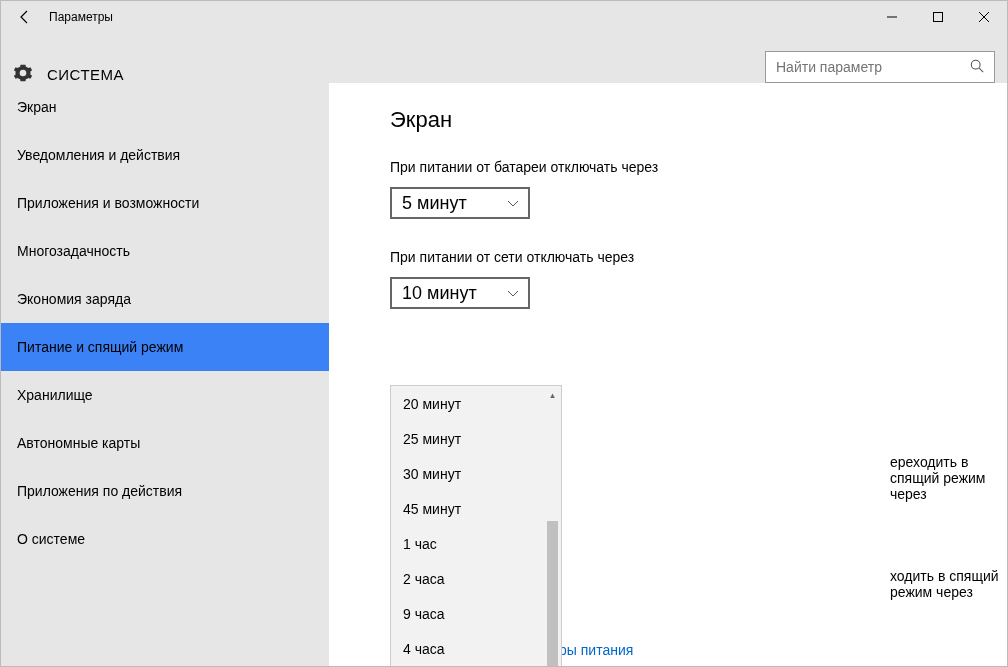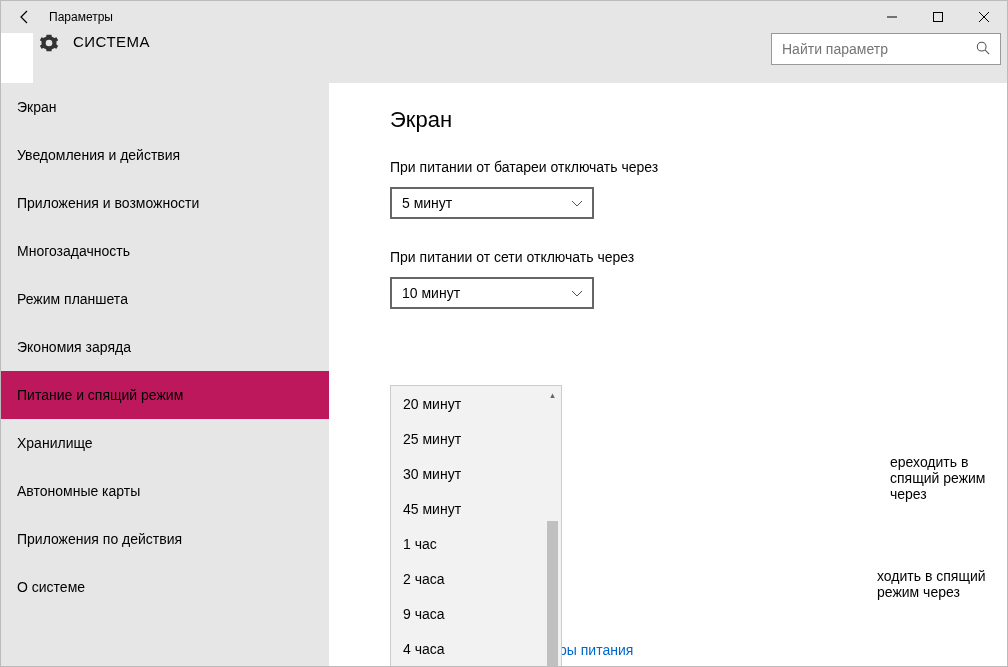--- a/index.html
+++ b/index.html
@@ -5,48 +5,48 @@
 * { margin: 0; padding: 0; box-sizing: border-box; font-family: "Segoe UI", Tahoma, sans-serif; }
 body { background: #fff; width: 1008px; height: 667px; overflow: hidden; border: 1px solid #bbb; }
 
 .titlebar { height: 32px; background: #e6e6e6; display: flex; align-items: center; padding: 0 0 0 8px; }
 .titlebar .back { width: 32px; height: 32px; display: flex; align-items: center; justify-content: center; font-size: 18px; color: #000; }
 .titlebar .title { font-size: 12px; margin-left: 8px; }
 .titlebar .winbtns { margin-left: auto; display: flex; }
 .titlebar .winbtn { width: 46px; height: 32px; display: flex; align-items: center; justify-content: center; }
 .titlebar .winbtn svg { width: 10px; height: 10px; }
 
-.header { height: 50px; background: #e6e6e6; display: flex; align-items: flex-start; padding: 0 6px; margin-left: 32px; }
+.header { height: 50px; background: #e6e6e6; display: flex; align-items: flex-end; padding: 0 12px; }
 .header .gear { width: 20px; height: 20px; margin-right: 14px; }
 .header .appname { font-size: 15px; font-weight: 400; letter-spacing: 0.5px; }
 .header .search { margin-left: auto; width: 230px; height: 32px; border: 1px solid #999; background: #fff; display: flex; align-items: center; padding: 0 10px; }
 .header .search input { border: none; outline: none; flex: 1; font-size: 14px; color: #666; background: transparent; }
 .header .search .sicon { color: #333; font-size: 14px; }
 
 .body { display: flex; height: calc(100% - 82px); gap: 37px; }
 .sidebar { width: 328px; background: #e6e6e6; }
 .sidebar .item { height: 48px; display: flex; align-items: center; padding: 0 16px; font-size: 14px; color: #000; cursor: pointer; }
-.sidebar .item.active { background: #be185d; }
+.sidebar .item.active { background: #3b82f6; }
 
 .content { flex: 1; background: #fff; padding: 24px 0 0 24px; position: relative; overflow: hidden; }
 .content h1 { font-size: 22px; font-weight: 400; margin-bottom: 26px; }
 .content .label { font-size: 14px; margin-bottom: 12px; }
-.content .dropdown { width: 204px; height: 32px; border: 2px solid #666; display: flex; align-items: center; padding: 0 10px; font-size: 14px; margin-bottom: 30px; position: relative; cursor: pointer; }
+.content .dropdown { width: 140px; height: 32px; border: 2px solid #666; display: flex; align-items: center; padding: 0 10px; font-size: 18px; margin-bottom: 30px; position: relative; cursor: pointer; }
 .content .dropdown .chev { margin-left: auto; font-size: 11px; color: #555; }
 
 .dropdown-list { position: absolute; left: 24px; top: 302px; width: 172px; background: #f2f2f2; border: 1px solid #ccc; z-index: 10; }
 .dropdown-list .inner { max-height: 316px; overflow: hidden; position: relative; }
 .dropdown-list .opt { height: 35px; display: flex; align-items: center; padding: 0 12px; font-size: 14px; cursor: pointer; }
 .dropdown-list .scrollbar { position: absolute; right: 0; top: 0; width: 17px; height: 100%; background: #f2f2f2; }
 .dropdown-list .scrollbar .arrow { height: 17px; display: flex; align-items: center; justify-content: center; font-size: 9px; color: #666; }
 .dropdown-list .scrollbar .thumb { position: absolute; left: 3px; width: 11px; background: #c0c0c0; top: 135px; height: 164px; }
 
 .partial { position: absolute; font-size: 14px; color: #000; }
 .p1 { left: 524px; top: 371px; }
-.p2 { left: 511px; top: 485px; }
+.p2 { left: 524px; top: 485px; }
 .link { font-size: 14px; color: #0066cc; margin-top: 22px; cursor: pointer; }
 .bottom-area { position: absolute; left: 24px; bottom: 8px; }
 </style>
 </head>
 <body>
 
 <div class="titlebar">
   <div class="back">
     <svg viewBox="0 0 16 16" width="16" height="16">
         <path d="M10 2 L4 8 L10 14" stroke="#000" stroke-width="1.2" fill="none"></path>
@@ -88,21 +88,20 @@
     </span>
   </div>
 </div>
 
 <div class="body">
   <div class="sidebar" id="sidebar">
       <div class="item">Экран</div>
       <div class="item">Уведомления и действия</div>
       <div class="item">Приложения и возможности</div>
       <div class="item">Многозадачность</div>
-      <div class="item">Режим планшета</div>
       <div class="item">Экономия заряда</div>
       <div class="item active">Питание и спящий режим</div>
       <div class="item">Хранилище</div>
       <div class="item">Автономные карты</div>
       <div class="item">Приложения по действия</div>
       <div class="item">О системе</div>
     </div>
   <div class="content">
     <h1>Экран</h1>
 

